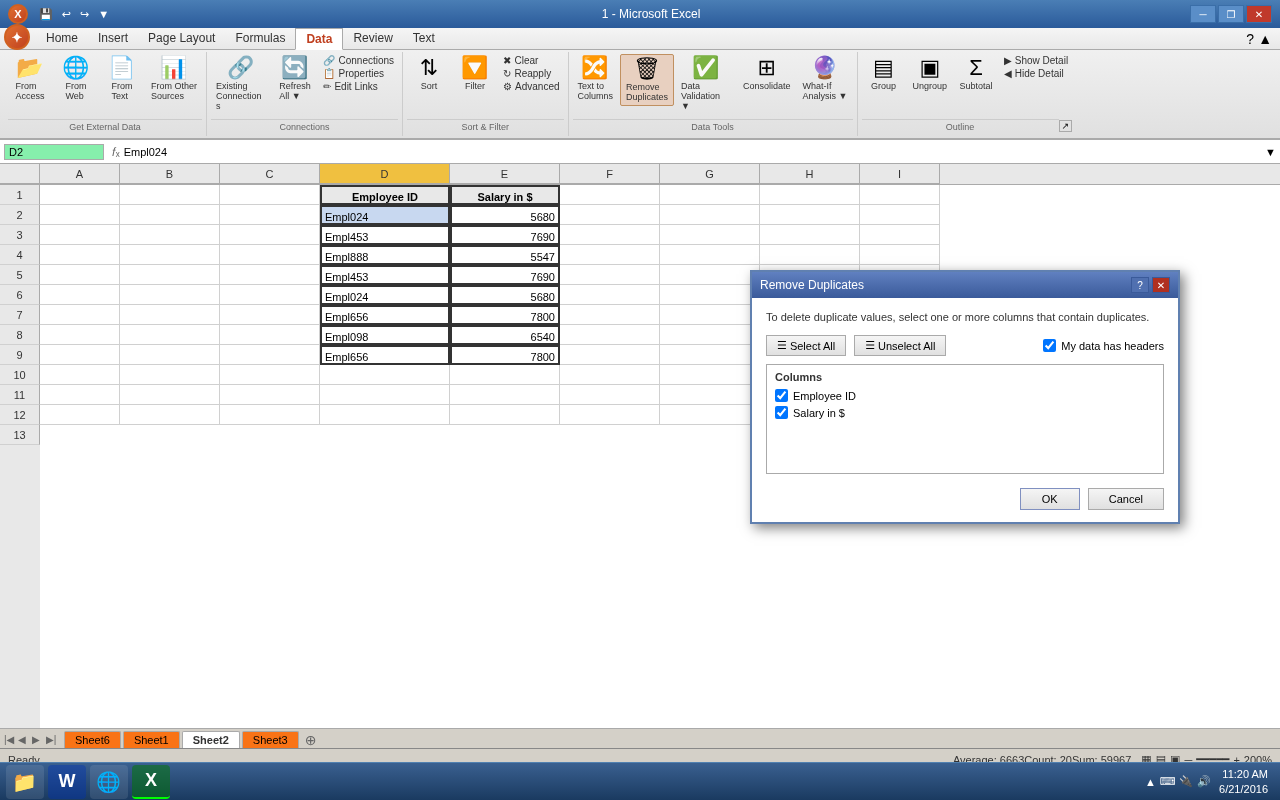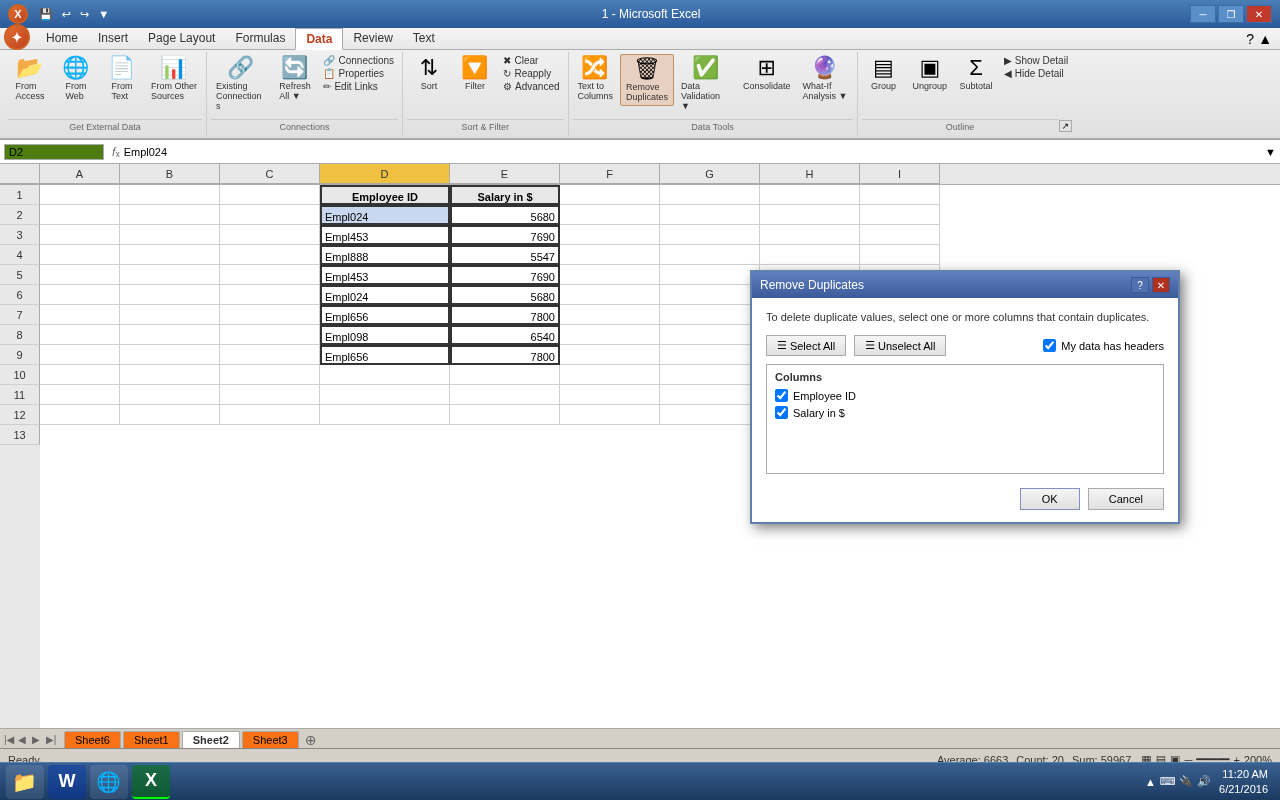--- a/index.html
+++ b/index.html
@@ -89,21 +89,21 @@
     }
     .ribbon-col { display: flex; flex-direction: column; gap: 0; }
 
     
     .formula-bar {
       background: white; border-bottom: 1px solid #aaa;
       display: flex; align-items: center; height: 24px; padding: 0 4px;
     }
     .name-box {
       width: 100px; border: 1px solid #aaa; padding: 1px 4px;
-      font-size: 11px; margin-right: 4px; background: #4d7c0f;
+      font-size: 11px; margin-right: 4px; background: #86efac;
     }
     .formula-icon { color: #666; margin: 0 4px; font-size: 12px; cursor: pointer; }
     .formula-input { flex: 1; border: none; outline: none; font-size: 11px; }
 
     
     .spreadsheet {
       display: flex;
       flex-direction: column;
       background: white;
       height: calc(800px - 28px - 22px - 94px - 24px - 38px - 30px);
@@ -158,21 +158,21 @@
     .sheet-nav-btn { width: 14px; height: 14px; font-size: 10px; cursor: pointer; color: #666; }
 
     
     .status-bar {
       background: #d4d0c8; border-top: 1px solid #888;
       display: flex; align-items: center; height: 22px; padding: 0 8px;
       font-size: 11px; color: #333;
     }
     .status-left { flex: 1; }
     .status-right { display: flex; align-items: center; gap: 10px; }
-    .status-calc { display: flex; gap: 8px; }
+    .status-calc { display: flex; }
     .zoom-controls { display: flex; align-items: center; gap: 4px; }
 
     
     .modal-overlay {
       position: fixed; top: 0; left: 0; width: 100%; height: 100%;
       z-index: 100; pointer-events: none;
     }
     .modal {
       position: absolute;
       top: 270px; left: 750px;

